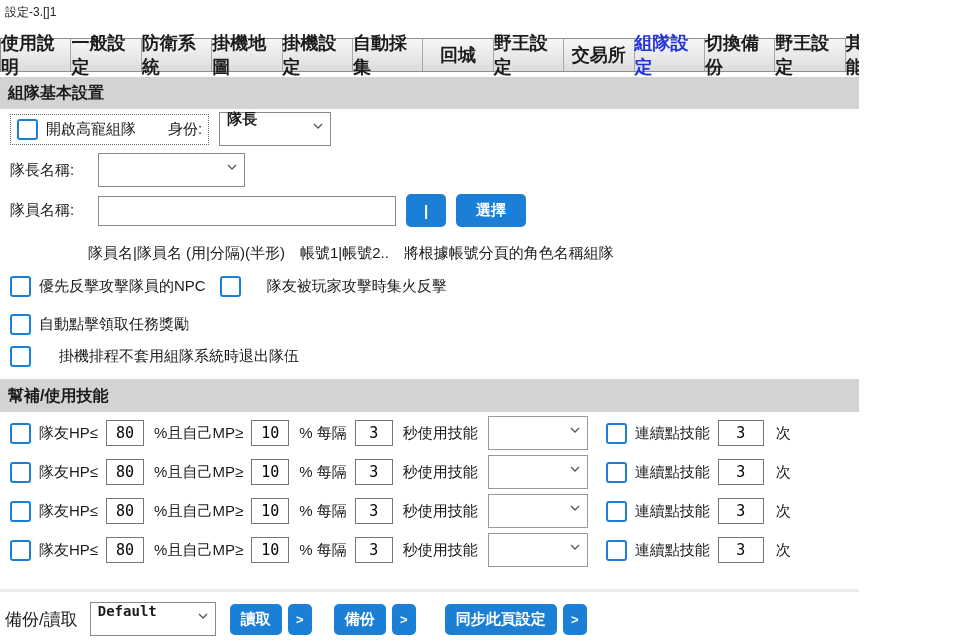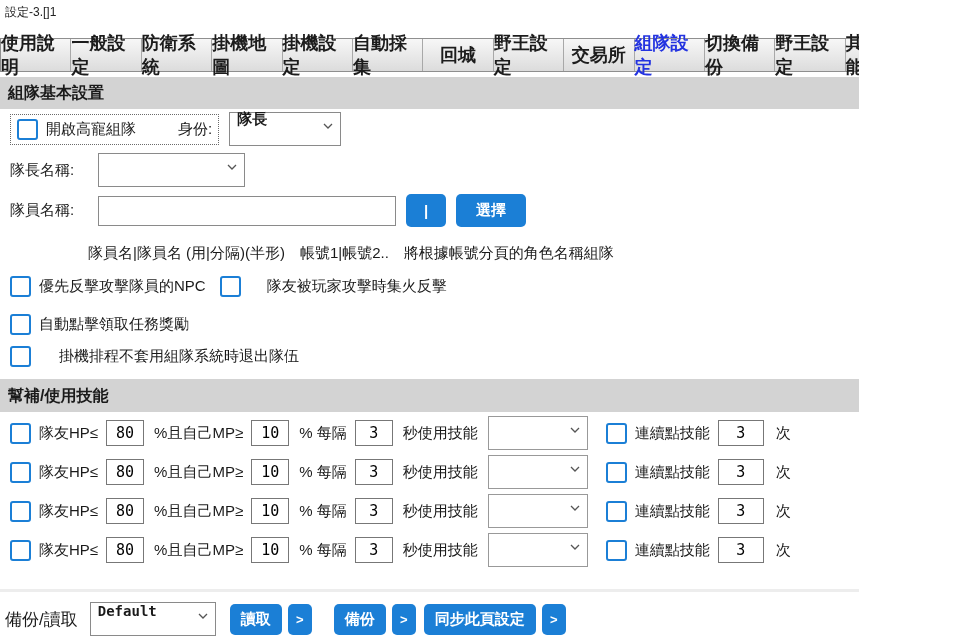--- a/index.html
+++ b/index.html
@@ -54,21 +54,21 @@
   .divider{position:absolute;top:589px;left:0;width:959px;height:3px;background:#ededed;}
 
   .footer{position:absolute;top:602px;left:5px;display:flex;align-items:center;}
   .footer-label{font-size:17px;}
   .profile-combo{width:126px;height:29px;margin-left:12px;}
   .profile-combo span{font-family:"DejaVu Sans Mono","Liberation Mono",monospace;
                       font-weight:700;font-size:14px;}
   .btn-read{width:52px;height:31px;margin-left:14px;}
   .btn-arrow{width:24px;height:31px;margin-left:6px;font-size:13px;}
   .btn-backup{width:52px;height:31px;margin-left:22px;}
-  .btn-sync{width:112px;height:31px;margin-left:8px;}
+  .btn-sync{width:112px;height:31px;margin-left:29px;}
   .btn-cut{position:absolute;top:604px;left:947px;width:22px;height:32px;}
 
   .skill-row{height:30px;}
   .skill-select{width:100px;height:26px;margin-left:10px;border-color:#999;}
 </style>
 </head>
 <body>
 
 <div id="page">
 
@@ -89,21 +89,21 @@
     <div class="tab">野王設定</div>
     <div class="tab">其他功能</div>
   </div>
 
   <div class="sec-header h1">組隊基本設置</div>
 
   <div class="row" style="top:112px;">
     <div class="focus-group">
       <span class="cb"></span>
       <span class="lbl" style="margin-left:8px;">開啟高寵組隊</span>
-      <span class="lbl" style="margin-left:42px;">身份:</span>
+      <span class="lbl" style="margin-left:32px;">身份:</span>
     </div>
     <div class="combo" style="width:112px;height:28px;margin-left:10px;font-weight:700;">
       <span>隊長</span>
       <svg class="chev" width="10" height="6" viewBox="0 0 10 6">
           <polyline points="1,1 5,5 9,1" fill="none" stroke="#555" stroke-width="1.3"></polyline>
         </svg>
     </div>
   </div>
 
   <div class="row" style="top:153px;">

